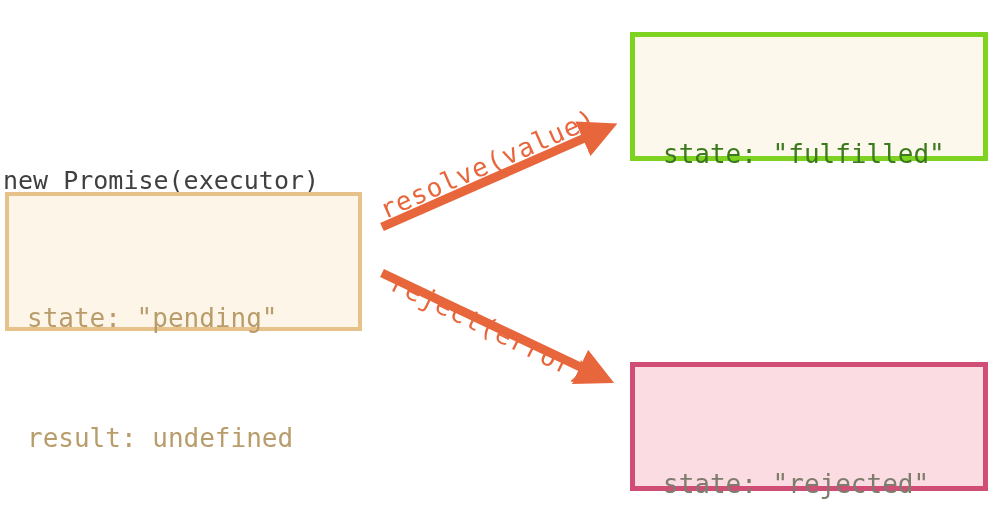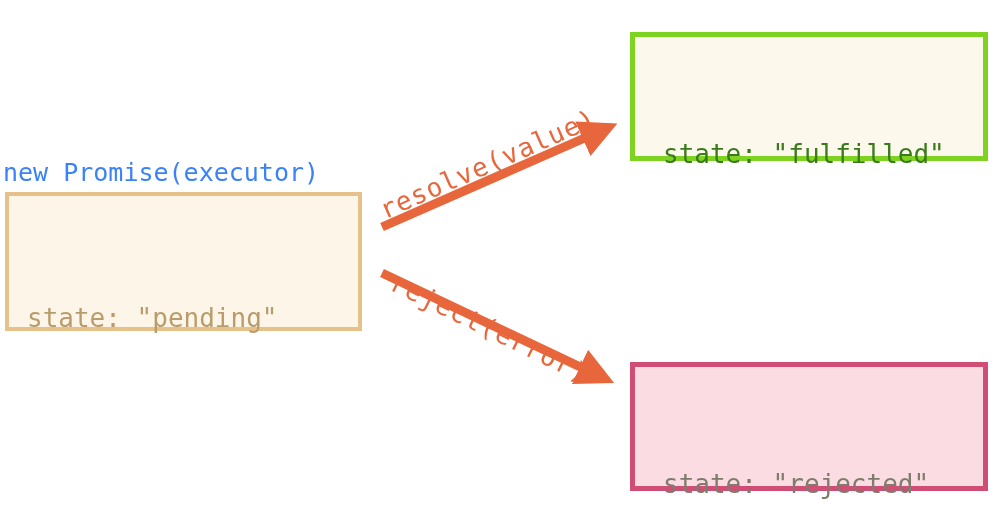--- a/index.html
+++ b/index.html
@@ -65,25 +65,25 @@
     background: #fadce2;
     border: 5px solid #d04d76;
     padding: 17px 0 0 28px;
     color: #7f7c6d;
   }
 
   
   #promise-caption {
     position: absolute;
     left: 3px;
-    top: 158px;
+    top: 166px;
     font-family: "DejaVu Sans Mono", monospace;
     font-size: 25px;
     line-height: 30px;
-    color: #3b82f6;
+    color: #404040;
     white-space: pre;
   }
 
   
   #arrow-layer {
     position: absolute;
     left: 0;
     top: 0;
     width: 1003px;
     height: 517px;
@@ -133,20 +133,21 @@
   </svg>
 
   <div class="arrow-label" id="resolve-label">resolve(value)</div>
 
   <div class="arrow-label" id="reject-label">reject(error)</div>
 
   <div id="promise-caption">new Promise(executor)</div>
 
   <div class="state-box" id="pending-box">
     <span class="line">state: "pending"</span>
+    <span class="line">result: undefined</span>
   </div>
 
   <div class="state-box" id="fulfilled-box">
     <span class="line">state: "fulfilled"</span>
   </div>
 
   <div class="state-box" id="rejected-box">
     <span class="line">state: "rejected"</span>
     
   </div>

